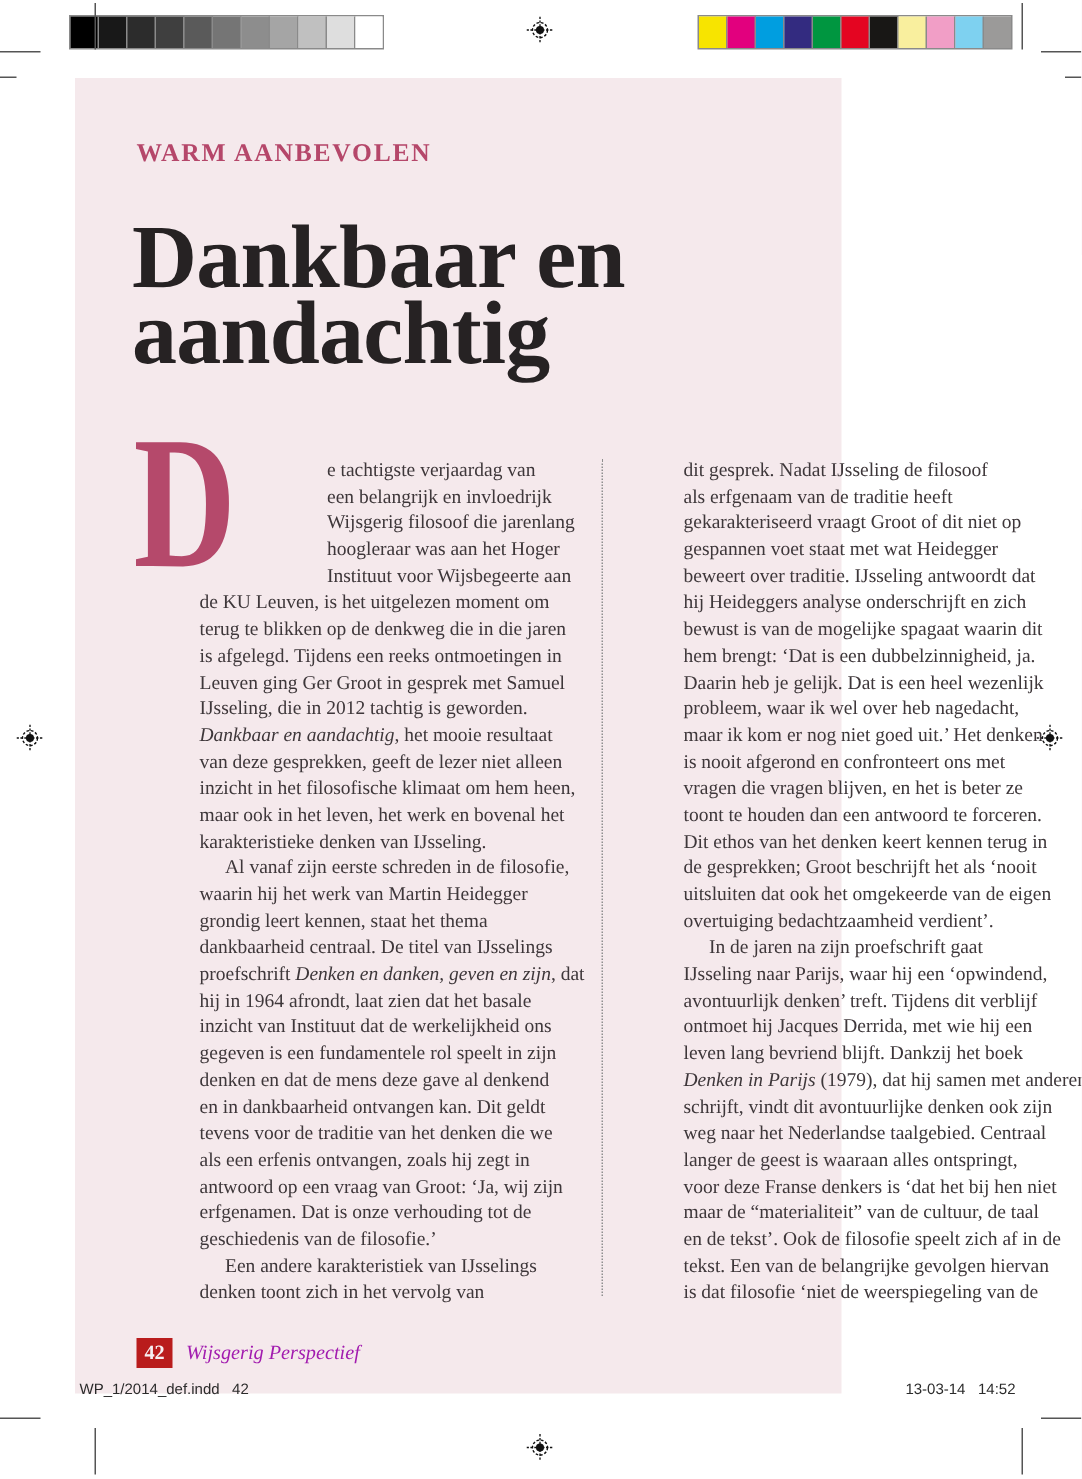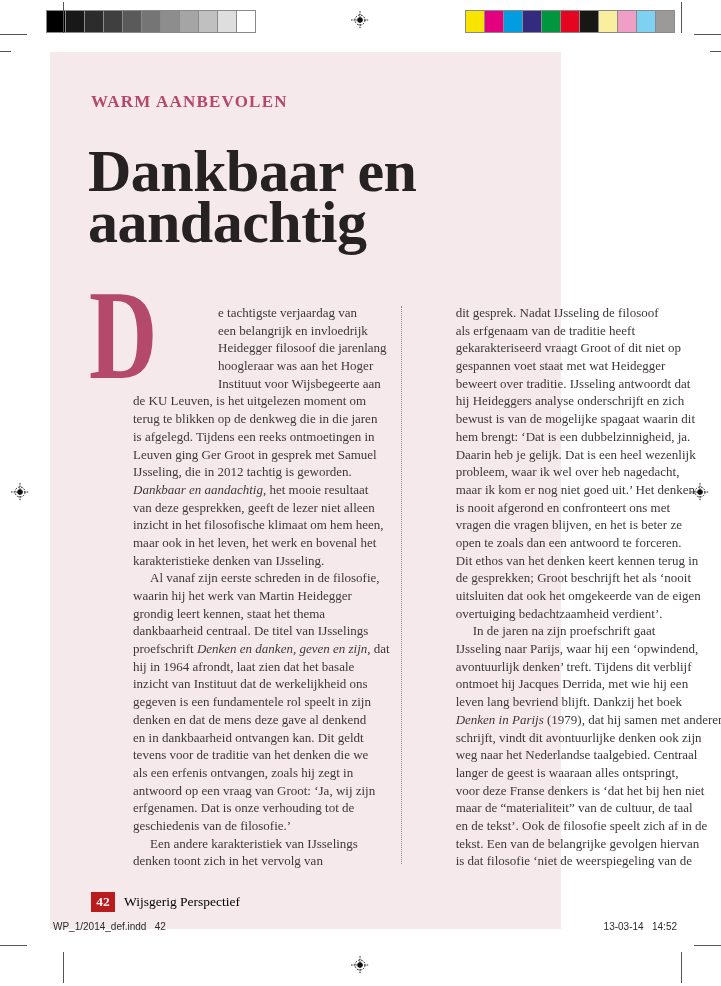--- a/index.html
+++ b/index.html
@@ -32,21 +32,21 @@
            box-sizing:border-box;display:flex;align-items:stretch;}
   .col{width:258px;margin-left:43px;}
   .divider{width:0;border-left:1px dotted #8f8f8f;margin:2px 11px 6px 11px;}
   .line{height:17.7px;line-height:17.7px;font-size:13px;color:#3e373a;white-space:nowrap;}
   .line.drop{margin-left:85px;}
   .line.para{text-indent:17px;}
 
   .footer{position:absolute;left:41px;top:840px;display:flex;align-items:center;}
   .pagenum{width:24px;height:20px;background:#b91c1c;color:#f7eff1;font-size:13.5px;
            font-weight:bold;text-align:center;line-height:20px;}
-  .mag{margin-left:9px;font-size:13.5px;color:#000000;line-height:20px;}
+  .mag{margin-left:9px;font-style:italic;font-size:13.5px;color:#a21caf;line-height:20px;}
 
   
   .slug{position:absolute;top:921px;font-family:"Liberation Sans", sans-serif;font-size:10px;
         color:#2b2b2b;white-space:pre;}
   .slug-left{left:53px;}
   .slug-right{right:44px;}
 </style>
 </head>
 <body>
 
@@ -126,21 +126,21 @@
   <div class="page" style="background: rgb(245, 233, 236);">
     <div class="kicker" style="color: rgb(181, 71, 106);">WARM AANBEVOLEN</div>
     <h1 class="title"><span>Dankbaar en</span><br><span>aandachtig</span></h1>
 
     <div class="dropcap" style="color: rgb(181, 73, 107);">D</div>
 
     <div class="columns">
       <div class="col">
           <div class="line drop">e tachtigste verjaardag van</div>
           <div class="line drop">een belangrijk en invloedrijk</div>
-          <div class="line drop">Heidegger filosoof die jarenlang</div>
+          <div class="line drop">Wijsgerig filosoof die jarenlang</div>
           <div class="line drop">hoogleraar was aan het Hoger</div>
           <div class="line drop">Instituut voor Wijsbegeerte aan</div>
           <div class="line">de KU Leuven, is het uitgelezen moment om</div>
           <div class="line">terug te blikken op de denkweg die in die jaren</div>
           <div class="line">is afgelegd. Tijdens een reeks ontmoetingen in</div>
           <div class="line">Leuven ging Ger Groot in gesprek met Samuel</div>
           <div class="line">IJsseling, die in 2012 tachtig is geworden.</div>
           <div class="line"><i>Dankbaar en aandachtig</i>, het mooie resultaat</div>
           <div class="line">van deze gesprekken, geeft de lezer niet alleen</div>
           <div class="line">inzicht in het filosofische klimaat om hem heen,</div>
@@ -172,21 +172,21 @@
           <div class="line">gespannen voet staat met wat Heidegger</div>
           <div class="line">beweert over traditie. IJsseling antwoordt dat</div>
           <div class="line">hij Heideggers analyse onderschrijft en zich</div>
           <div class="line">bewust is van de mogelijke spagaat waarin dit</div>
           <div class="line">hem brengt: ‘Dat is een dubbelzinnigheid, ja.</div>
           <div class="line">Daarin heb je gelijk. Dat is een heel wezenlijk</div>
           <div class="line">probleem, waar ik wel over heb nagedacht,</div>
           <div class="line">maar ik kom er nog niet goed uit.’ Het denken</div>
           <div class="line">is nooit afgerond en confronteert ons met</div>
           <div class="line">vragen die vragen blijven, en het is beter ze</div>
-          <div class="line">open te zoals dan een antwoord te forceren.</div>
+          <div class="line">toont te houden dan een antwoord te forceren.</div>
           <div class="line">Dit ethos van het denken keert kennen terug in</div>
           <div class="line">de gesprekken; Groot beschrijft het als ‘nooit</div>
           <div class="line">uitsluiten dat ook het omgekeerde van de eigen</div>
           <div class="line">overtuiging bedachtzaamheid verdient’.</div>
           <div class="line para">In de jaren na zijn proefschrift gaat</div>
           <div class="line">IJsseling naar Parijs, waar hij een ‘opwindend,</div>
           <div class="line">avontuurlijk denken’ treft. Tijdens dit verblijf</div>
           <div class="line">ontmoet hij Jacques Derrida, met wie hij een</div>
           <div class="line">leven lang bevriend blijft. Dankzij het boek</div>
           <div class="line"><i>Denken in Parijs</i> (1979), dat hij samen met anderen</div>

